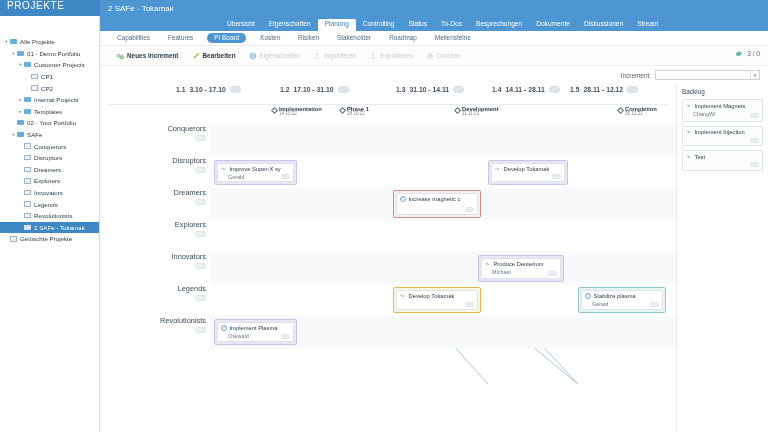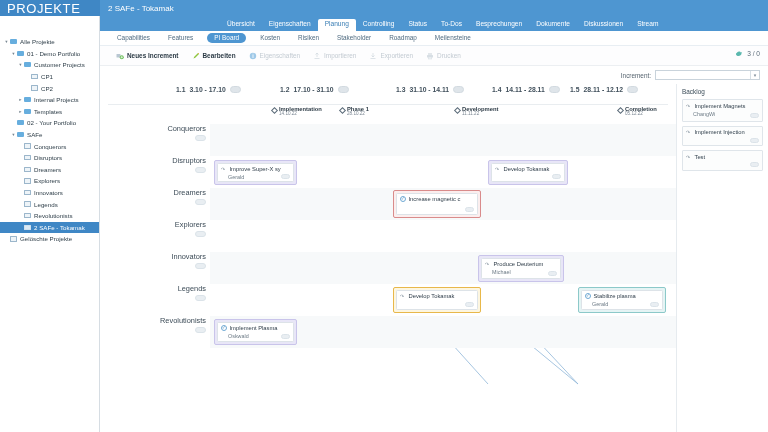--- a/index.html
+++ b/index.html
@@ -9,22 +9,22 @@
     background: #ffffff;
     overflow: hidden;
   }
   #app { position: relative; width: 768px; height: 432px; }
 
   
   .hdr-left {
     position: absolute; left: 0; top: 0; width: 100px; height: 16px;
     background: #3f87c5;
     color: #ffffff;
-    font-size: 13px; letter-spacing: .6px;
-    display: flex; align-items: flex-end; padding-left: 7px;
+    font-size: 10px; letter-spacing: .6px;
+    display: flex; align-items: flex-start; padding-left: 7px;
   }
   .hdr-right {
     position: absolute; left: 100px; top: 0; width: 668px; height: 16px;
     background: #4e96d1; color: #ffffff;
     font-size: 8px; display: flex; align-items: center; padding-left: 8px;
   }
   
   .tabstrip {
     position: absolute; left: 100px; top: 16px; width: 668px; height: 15px;
     background: #4e96d1;

